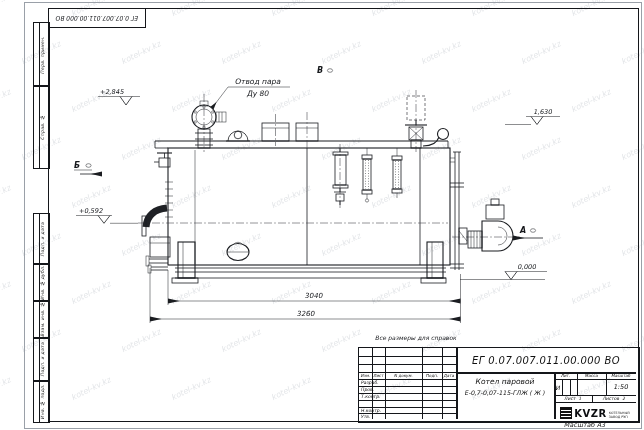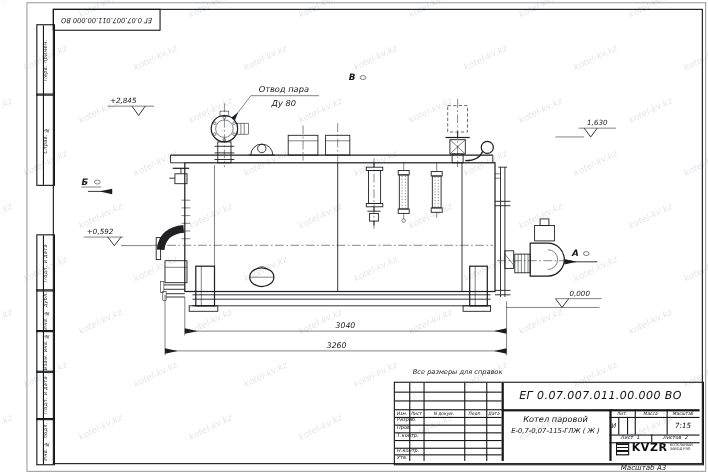--- a/index.html
+++ b/index.html
@@ -13,21 +13,21 @@
   .mlab{writing-mode:vertical-rl;transform:rotate(180deg);font:italic 4.5px/1 "DejaVu Sans",sans-serif;color:#222;letter-spacing:.3px;margin-left:3px;white-space:nowrap}
   .stamp{left:48px;top:8px;width:96px;height:18px;border:1.5px solid #14161a;display:flex;align-items:center;justify-content:center}
   .stamp span{transform:rotate(180deg) scaleX(.92);font:italic 6.5px "DejaVu Sans",sans-serif;white-space:nowrap;color:#15171b}
   .tb{left:358px;top:347px;width:280px;height:74px;border:1.5px solid #14161a}
   .tl{position:absolute;background:#14161a}
   .tc{position:absolute;display:flex;align-items:center;justify-content:center;font-style:italic;color:#111;white-space:nowrap;overflow:hidden}
   .tc.lft{justify-content:flex-start;padding-left:2px}
   .des{font-size:10px;letter-spacing:.4px}
   .nm1{font-size:7.5px}.nm2{font-size:6.2px}
   .f4{font-size:4px}.f45{font-size:4.5px}.f6{font-size:6px}.f65{font-size:6.5px}
-  .company{display:flex;align-items:flex-start;gap:2px;font-style:normal}
+  .company{display:flex;align-items:flex-end;gap:2px;font-style:normal}
   .logomark{width:10px;height:10px;background:repeating-linear-gradient(180deg,#111 0 1.6px,#fff 1.6px 3.1px);border:1px solid #111}
   .logotxt{font-weight:bold;font-size:10px;letter-spacing:.5px;color:#0c0d10}
   .logosub{display:flex;flex-direction:column;font-size:3.2px;line-height:1.25;color:#222;font-style:normal}
   .fmt{left:540px;top:421px;width:90px;text-align:center;font:italic 6.5px "DejaVu Sans",sans-serif;color:#222}
   .wm{position:absolute;transform:rotate(-26deg);font:italic 8px "DejaVu Sans",sans-serif;color:#9ba3ad;opacity:.28;pointer-events:none;white-space:nowrap}
   svg{position:absolute;left:0;top:0}
   .ln{stroke:#1b1d21;fill:none;stroke-width:.8}
   .thk{stroke-width:1.1}
   .thin{stroke-width:.5}
   .cl{stroke:#3a3d42;fill:none;stroke-width:.55;stroke-dasharray:8 2.2 1.6 2.2}
@@ -428,21 +428,21 @@
     <div class="tc" style="left:97px;top:24px;width:98px;height:47px;flex-direction:column;justify-content:flex-start;padding-top:5px;gap:3px">
       <span class="nm1">Котел паровой</span>
       <span class="nm2">Е-0,7-0,07-115-ГЛЖ ( Ж )</span>
     </div>
 
     <div class="tc f4" style="left:195px;top:24px;width:23px;height:7px">Лит.</div>
     <div class="tc f4" style="left:218px;top:24px;width:29px;height:7px">Масса</div>
     <div class="tc f4" style="left:247px;top:24px;width:30px;height:7px">Масштаб</div>
     <div class="tc f6" style="left:195px;top:31px;width:8px;height:16px">И</div>
     <div class="tc f6" style="left:218px;top:31px;width:29px;height:16px"></div>
-    <div class="tc f65" style="left:247px;top:31px;width:30px;height:16px">7:15</div>
+    <div class="tc f65" style="left:247px;top:31px;width:30px;height:16px">1:50</div>
 
     <div class="tc f45" style="left:195px;top:47px;width:38px;height:7px;gap:3px">
       <span>Лист</span>
       <span>1</span>
     </div>
     <div class="tc f45" style="left:233px;top:47px;width:44px;height:7px;gap:3px">
       <span>Листов</span>
       <span>2</span>
     </div>
 

